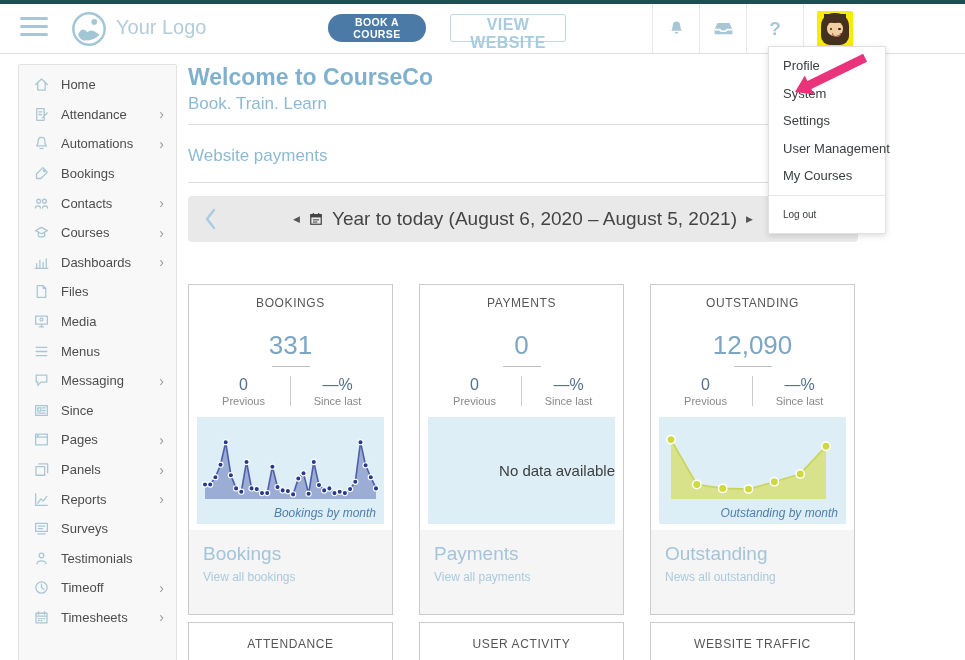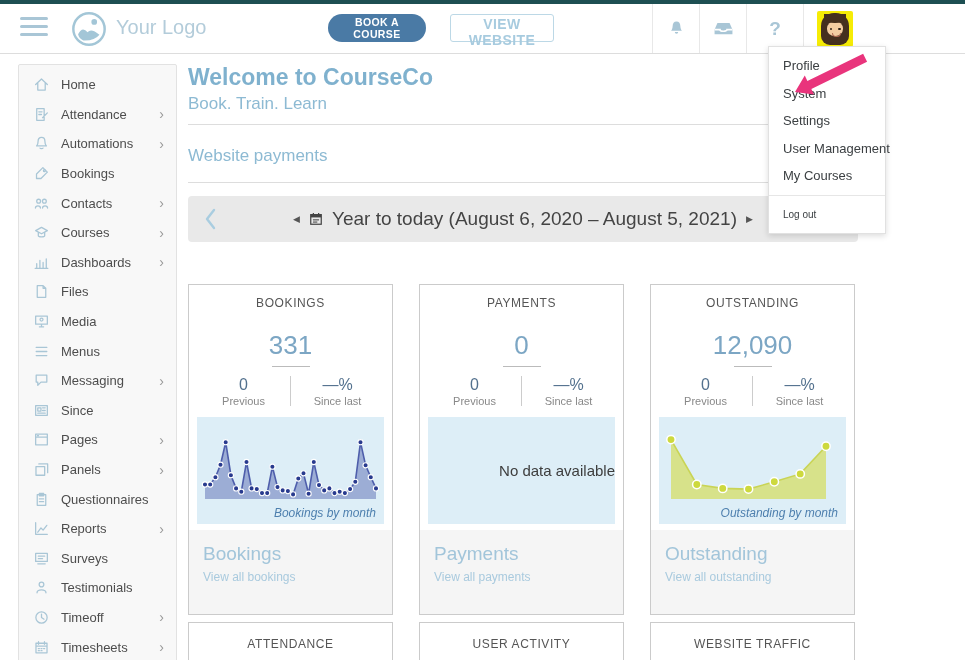--- a/index.html
+++ b/index.html
@@ -11,22 +11,22 @@
   .top-strip{position:absolute;top:0;left:0;width:965px;height:4px;background:#1d4f52;}
   .topbar{position:absolute;top:4px;left:0;width:965px;height:49px;background:#fff;border-bottom:1px solid #ddd;}
   .hamburger{position:absolute;left:20px;top:13px;width:28px;cursor:pointer;}
   .hamburger i{display:block;height:3px;background:#a9c6d6;border-radius:2px;margin-bottom:5px;}
   .logo{position:absolute;left:70px;top:6px;width:38px;height:38px;cursor:pointer;}
   .logo svg{width:38px;height:38px;}
   .logo-text{position:absolute;left:116px;top:12px;font-size:20px;color:#b3ccda;}
   .btn-book{position:absolute;left:328px;top:10px;width:98px;height:28px;background:#4a7aa5;color:#fff;
     border:none;border-radius:14px;font-size:10.5px;font-weight:bold;letter-spacing:.4px;cursor:pointer;
     font-family:"Liberation Sans",sans-serif;}
-  .btn-view{position:absolute;left:450px;top:10px;width:104px;height:28px;background:#fff;color:#a7cbdf;
-    border:1px solid #bcd8e6;border-radius:3px;font-size:14px;font-weight:bold;letter-spacing:.4px;cursor:pointer;
+  .btn-view{position:absolute;left:450px;top:10px;width:116px;height:28px;background:#fff;color:#a7cbdf;
+    border:1px solid #bcd8e6;border-radius:3px;font-size:16px;font-weight:bold;letter-spacing:.4px;cursor:pointer;
     font-family:"Liberation Sans",sans-serif;}
   .tb-icons{position:absolute;left:652px;top:0;height:49px;display:flex;align-items:stretch;}
   .tb-cell{width:46px;display:flex;align-items:center;justify-content:center;border-left:1px solid #e8e8e8;cursor:pointer;}
   .tb-cell.help{width:56px;}
   .tb-cell .qmark{font-size:19px;font-weight:bold;color:#a9c6d6;}
   .avatar-wrap{border-left:1px solid #e8e8e8;display:flex;align-items:center;padding-left:13px;width:60px;}
   .avatar{width:36px;height:36px;background:#f6ec06;border-radius:2px;position:relative;overflow:hidden;cursor:pointer;}
   .av-hair{position:absolute;left:4px;top:2px;width:28px;height:32px;background:#45301f;border-radius:13px 13px 9px 9px;}
   .av-face{position:absolute;left:10px;top:10px;width:16px;height:15px;background:#f3cda2;border-radius:50% 50% 46% 46%;}
   .av-bangs{position:absolute;left:7px;top:3px;width:22px;height:9px;background:#45301f;border-radius:0 0 48% 48%;}
@@ -274,28 +274,20 @@
         <svg viewBox="0 0 16 16">
           <path d="M5.5 2.8 H13.8 V11 M2.8 5.2 H11 V13.4 H2.8 Z"></path>
         </svg>
       </span>
       <span class="sb-label">Panels</span>
       <span class="sb-chev">›</span>
     </div>
     <div class="sb-item">
       <span class="sb-icon">
         <svg viewBox="0 0 16 16">
-          <path d="M4 3.5 H12 V13.5 H4 Z M6 2.3 H10 V4.5 H6 Z M6 7.5 H10 M6 10 H10"></path>
-        </svg>
-      </span>
-      <span class="sb-label">Questionnaires</span>
-    </div>
-    <div class="sb-item">
-      <span class="sb-icon">
-        <svg viewBox="0 0 16 16">
           <path d="M2.5 2.5 V13.5 H13.5 M4.5 11.5 L7.5 7.5 L9.5 9.5 L13 5"></path>
         </svg>
       </span>
       <span class="sb-label">Reports</span>
       <span class="sb-chev">›</span>
     </div>
     <div class="sb-item">
       <span class="sb-icon">
         <svg viewBox="0 0 16 16">
           <path d="M2.5 3.2 H13.5 V10.8 H2.5 Z M5 5.8 H11 M5 8.2 H9 M4.5 13 H11.5"></path>
@@ -475,21 +467,21 @@
             <circle cx="63.7" cy="71.4" r="4.2" fill="#cdd93e" stroke="#fff" stroke-width="1.5"></circle>
             <circle cx="89.5" cy="72.1" r="4.2" fill="#cdd93e" stroke="#fff" stroke-width="1.5"></circle>
             <circle cx="115.3" cy="64.8" r="4.2" fill="#cdd93e" stroke="#fff" stroke-width="1.5"></circle>
             <circle cx="141.2" cy="56.9" r="4.2" fill="#cdd93e" stroke="#fff" stroke-width="1.5"></circle>
             <circle cx="167.0" cy="29.2" r="4.2" fill="#cdd93e" stroke="#fff" stroke-width="1.5"></circle>
           </svg>
           <div class="chart-caption">Outstanding by month</div>
         </div>
         <div class="card-footer">
        <div class="footer-title">Outstanding</div>
-       <div class="footer-link">View all outstanding</div>
+       <div class="footer-link">News all outstanding</div>
      </div>
       </div>
     </div>
   <div class="cards bottom">
       <div class="bcard">
         <div class="card-label">ATTENDANCE</div>
         <div class="card-value">581</div>
       </div>
       <div class="bcard">
         <div class="card-label">USER ACTIVITY</div>

